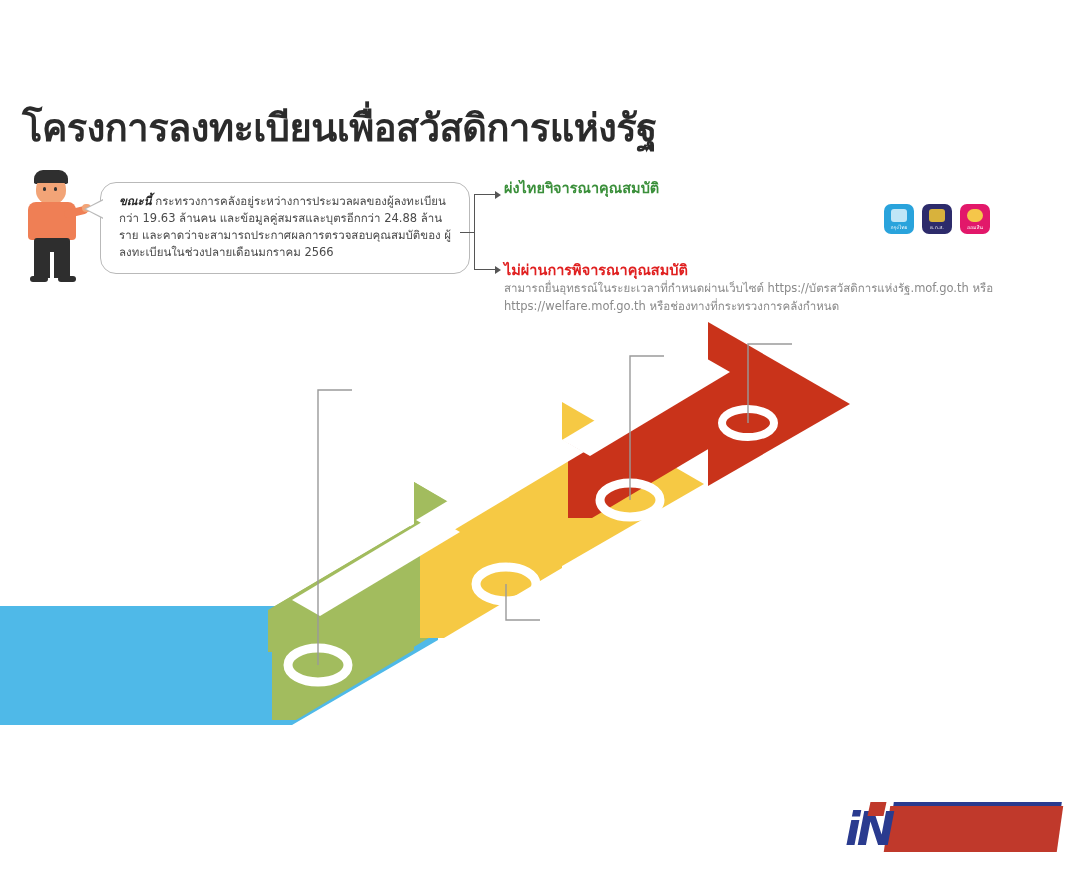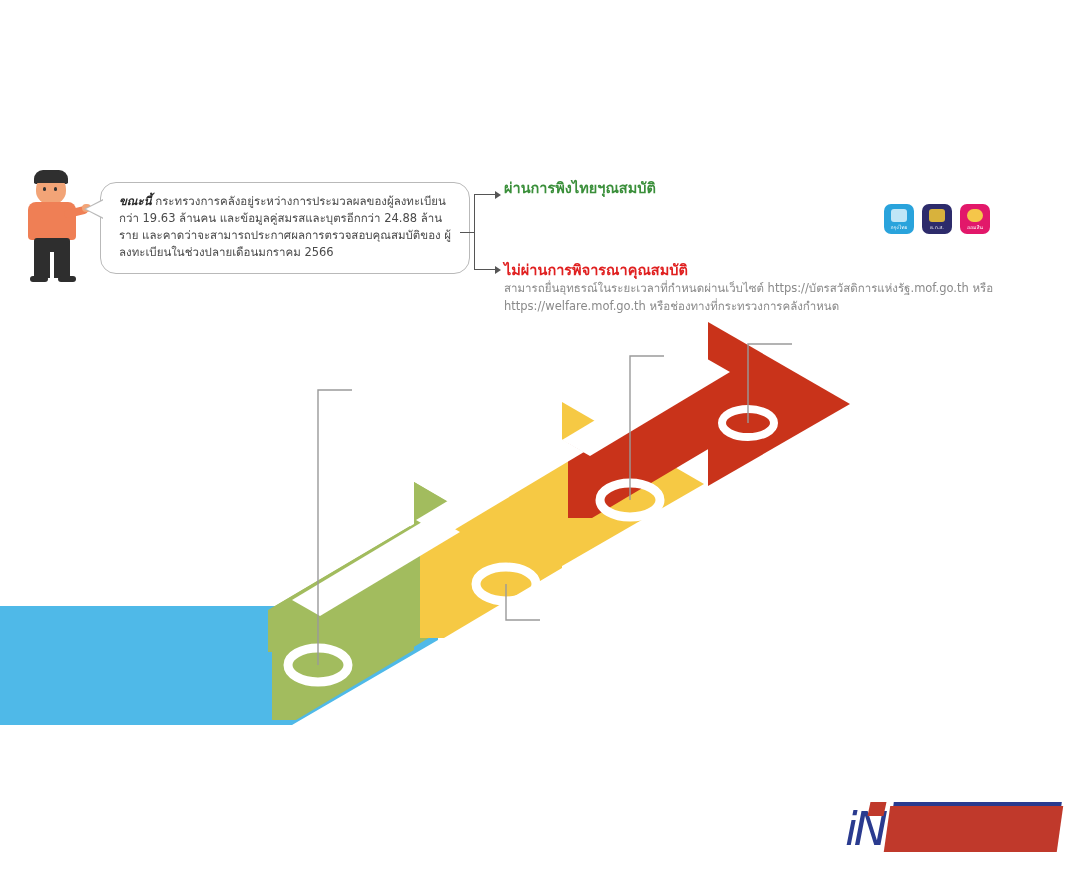--- a/index.html
+++ b/index.html
@@ -113,28 +113,29 @@
   .note{position:absolute;font-size:11.5px;color:#4a4a4a;}
 
   
   .tick{position:absolute;width:5px;border-radius:2px;}
 
   
   .news{left:845px;top:800px;width:215px;height:58px;}
   .news .bar{position:absolute;left:42px;top:6px;width:173px;height:46px;background:#c0392b;transform:skewX(-8deg);}
   .news .barb{position:absolute;left:48px;top:2px;width:168px;height:12px;background:#2a3b8f;transform:skewX(-8deg);}
   .news .newstxt{position:absolute;left:66px;top:8px;font-size:38px;font-weight:bold;color:#fff;font-style:italic;letter-spacing:-2px;}
-  .news .in{position:absolute;left:0px;top:2px;font-size:46px;font-weight:normal;color:#2a3b8f;font-style:italic;letter-spacing:-4px;}
+  .news .in{position:absolute;left:0px;top:2px;font-size:46px;font-weight:bold;color:#2a3b8f;font-style:italic;letter-spacing:-4px;}
   .news .inred{position:absolute;left:24px;top:2px;width:16px;height:14px;background:#c0392b;transform:skewX(-12deg);}
 </style>
 </head>
 <body>
 
 <div class="stage">
 
+  <div class="abs" id="page-title">โครงการลงทะเบียนเพื่อสวัสดิการแห่งรัฐ</div>
 
   <div class="abs person">
     <div class="p-hair"></div>
     <div class="p-head"></div>
     <div class="p-face-hair"></div>
     <div class="p-eye l"></div>
     <div class="p-eye r"></div>
     <div class="p-body"></div>
     <div class="p-arm r"></div>
     <div class="p-hand"></div>
@@ -152,21 +153,21 @@
 
   <div class="abs branch">
     <div class="vline"></div>
     <div class="h1"></div>
     <div class="arrowhead" style="left:21px;top:1px;"></div>
     <div class="h2"></div>
     <div class="arrowhead" style="left:21px;top:76px;"></div>
     <div class="hmid"></div>
   </div>
 
-  <div class="abs pass-head">ผ่านการพิงไทยฯุณสมบัติ</div>
+  <div class="abs pass-head">ผ่งไทยฯิจารณาคุณสมบัติ</div>
 
   <div class="abs banks">
     <div class="bank b1">
       <div class="g"></div>
         <div class="lbl">กรุงไทย</div>
     </div>
     <div class="bank b2">
       <div class="g"></div>
         <div class="lbl">ธ.ก.ส.</div>
     </div>

